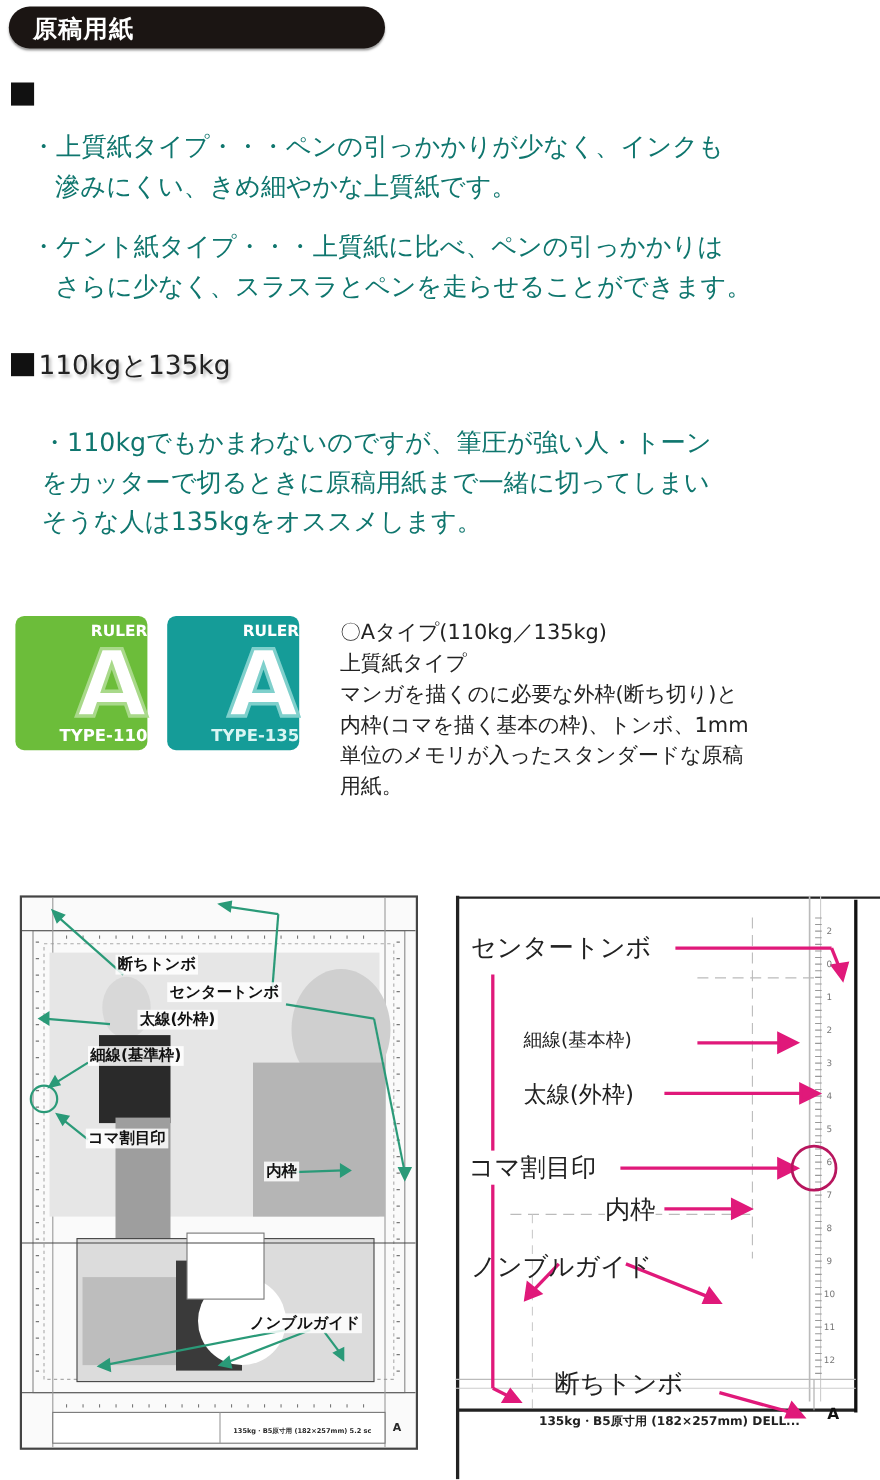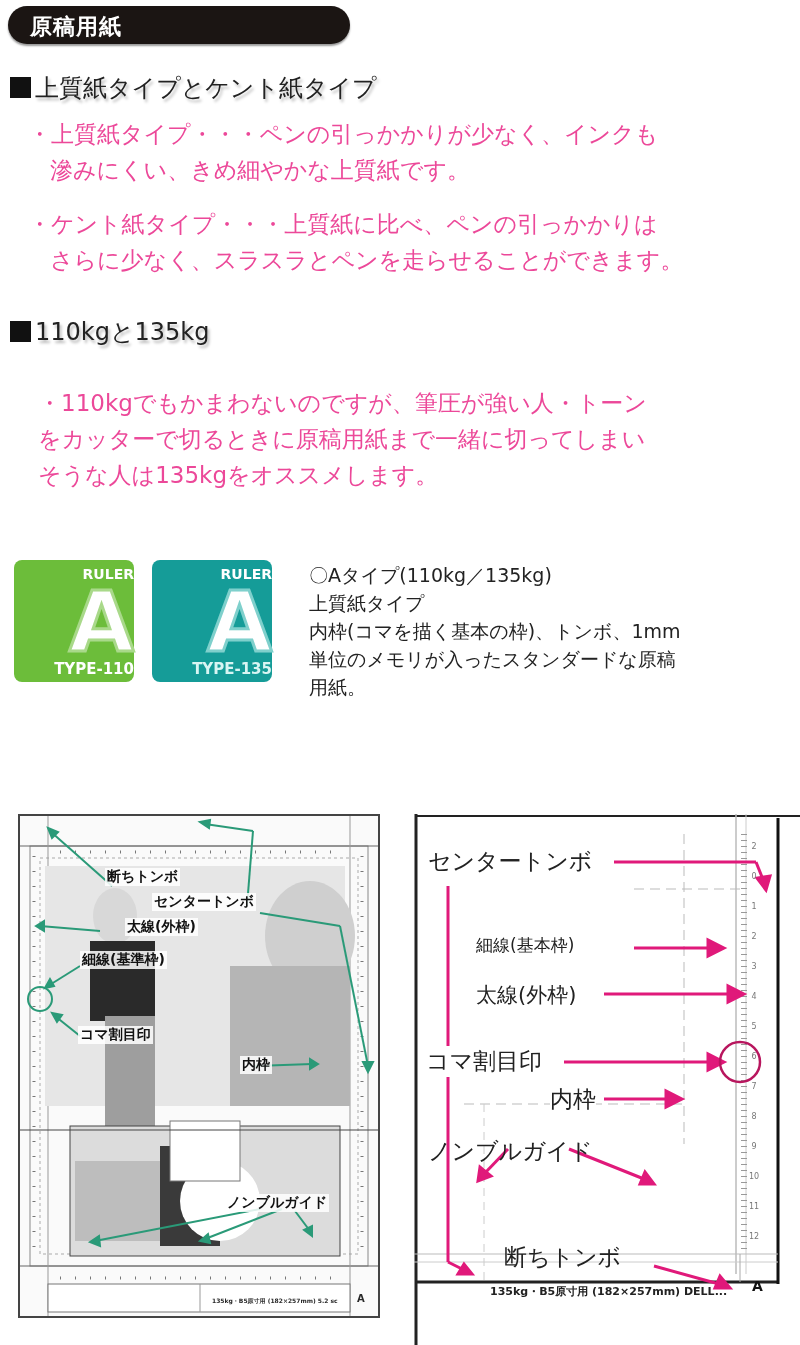--- a/index.html
+++ b/index.html
@@ -2,39 +2,39 @@
 <html><head>
 <meta charset="utf-8">
 <style>
   html,body{margin:0;padding:0;background:#fff;}
   body{width:800px;height:1345px;position:relative;overflow:hidden;font-family:"DejaVu Sans","Liberation Sans",sans-serif;color:#2a2a2a;}
   .abs{position:absolute;}
   .header-pill{left:8px;top:6px;width:342px;height:38px;background:#1b1513;border-radius:19px;box-shadow:0 2px 2px #999;}
   .header-title{left:30px;top:12px;font-size:22px;font-weight:bold;color:#fff;letter-spacing:1px;}
   .section-heading{font-size:24px;color:#222;text-shadow:2px 3px 3px #bbb;white-space:nowrap;}
   .sq{display:inline-block;width:21px;height:21px;background:#111;margin-right:4px;vertical-align:-2px;}
-  .para{font-size:23px;line-height:36px;color:#ec4899;white-space:nowrap;}
+  .para{font-size:23px;line-height:36px;color:#0f766e;white-space:nowrap;}
   .badge{width:120px;height:122px;border-radius:8px;color:#fff;text-align:right;}
   .badge .top{position:absolute;left:0;right:0;top:6px;font-size:14px;font-weight:bold;}
   .badge .big{position:absolute;left:0;right:0;top:14px;font-size:84px;font-weight:bold;line-height:96px;color:#fff;}
   .badge .bot{position:absolute;left:0;right:0;bottom:4px;font-size:15px;font-weight:bold;}
   .desc{font-size:19px;line-height:28px;color:#222;white-space:nowrap;margin-left:13px;}
   .diagram{border:2px solid #444;background:#fafafa;overflow:hidden;}
   .dlabel{font-weight:bold;font-size:14px;color:#111;background:rgba(255,255,255,0.85);padding:0 2px;white-space:nowrap;}
   .plabel{font-size:23px;color:#222;white-space:nowrap;background:#fff;}
   svg{position:absolute;left:0;top:0;}
 </style>
 </head>
 <body>
 
 <div class="abs header-pill"></div>
 <div class="abs header-title">原稿用紙</div>
 
 <div class="abs section-heading" style="left:10px;top:72px;">
-  <span class="sq"></span><span>上質紙タイプとケント紙タイプ</span>
+  <span class="sq"></span>
 </div>
 <div class="abs para" style="left:28px;top:116px;">
   <div>・上質紙タイプ・・・ペンの引っかかりが少なく、インクも</div>
   <div style="padding-left:22px;">滲みにくい、きめ細やかな上質紙です。</div>
 </div>
 <div class="abs para" style="left:28px;top:208px;font-family:Liberation Mono, monospace;">
   <div>・ケント紙タイプ・・・上質紙に比べ、ペンの引っかかりは</div>
   <div style="padding-left:22px;">さらに少なく、スラスラとペンを走らせることができます。</div>
 </div>
 
@@ -54,20 +54,21 @@
 </div>
 <div class="abs badge" style="left:152px;top:560px;background:#159c98;">
   <div class="top">RULER</div>
   <div class="big" style="-webkit-text-stroke:3px #7fd0cc;">A</div>
   <div class="bot" style="color:#d8f5f3;">TYPE-135</div>
 </div>
 
 <div class="abs desc" style="left:296px;top:561px;">
   <div>〇Aタイプ(110kg／135kg)</div>
   <div>上質紙タイプ</div>
+  <div>マンガを描くのに必要な外枠(断ち切り)と</div>
   <div>内枠(コマを描く基本の枠)、トンボ、1mm</div>
   <div>単位のメモリが入ったスタンダードな原稿</div>
   <div>用紙。</div>
 </div>
 
 <div class="abs diagram" style="left:18px;top:814px;width:358px;height:500px;">
   <svg width="358" height="500">
 
     <rect x="10" y="30" width="338" height="420" fill="none" stroke="#888" stroke-width="1"></rect>
     <rect x="20" y="42" width="318" height="396" fill="none" stroke="#aaa" stroke-dasharray="3,3"></rect>

